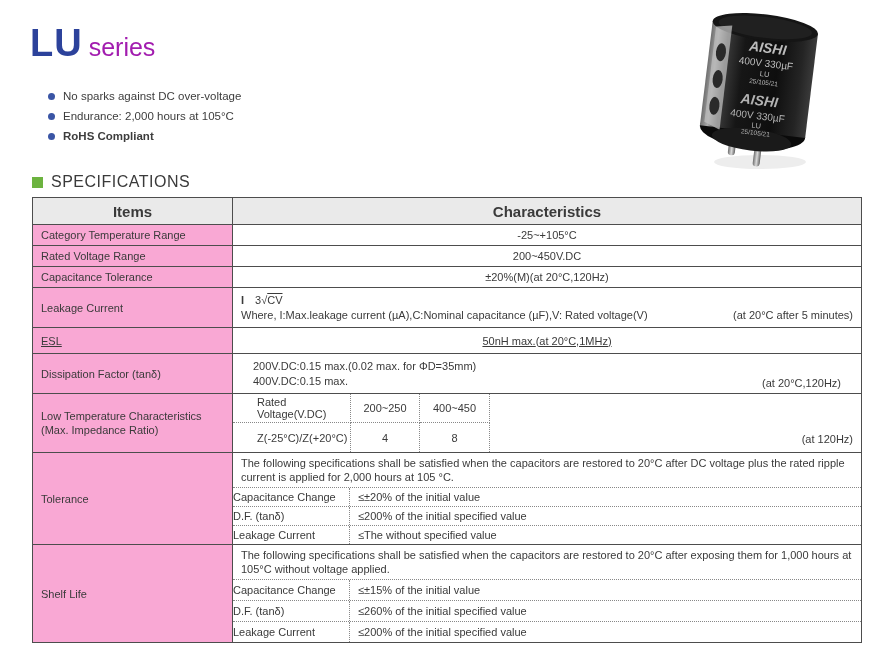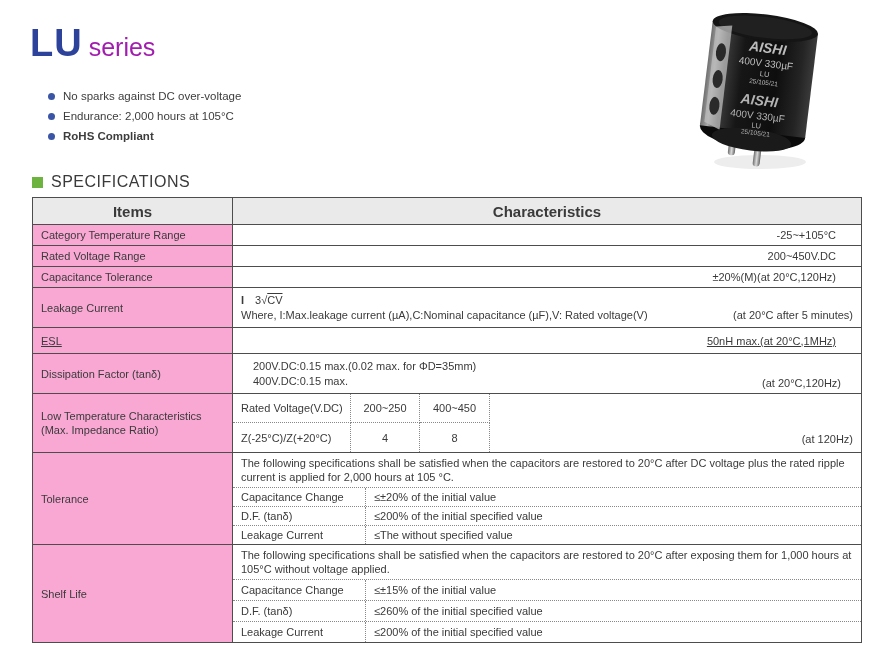--- a/index.html
+++ b/index.html
@@ -57,58 +57,58 @@
     background: #f9a8d4; padding: 2px 6px 2px 8px; vertical-align: middle;
     line-height: 14px;
   }
   .spec-table td.char { padding: 0; vertical-align: middle; }
   tr.h20 { height: 21px; }
   tr.h26 { height: 26px; text-decoration: underline; }
   tr.h40 { height: 40px; }
   tr.h58 { height: 58px; }
 
   .line {
-    display: flex; justify-content: flex-end; align-items: center;
-    padding: 2px 25px; line-height: 14px;
+    display: flex; justify-content: center; align-items: center;
+    padding: 2px 0; line-height: 14px;
   }
   .cond { white-space: nowrap; color: #3a3a3a; }
 
   
   .lk-wrap { padding: 4px 8px 3px 8px; }
   .formula-line { line-height: 15px; }
   .f-lead { font-weight: bold; margin-right: 11px; }
   .f-radicand { text-decoration: overline; }
   .lk-line2 { display: flex; justify-content: space-between; line-height: 15px; }
 
   
   .df-wrap { display: flex; justify-content: space-between; align-items: flex-end; padding: 4px 20px; }
   .df-lines div { line-height: 15px; }
 
   
   .lt-wrap { display: flex; justify-content: space-between; align-items: stretch; height: 58px; }
   .lt-grid { display: grid; grid-template-columns: 118px 69px 70px; }
   .lt-c {
     display: flex; align-items: center; height: 29px; box-sizing: border-box;
-    border-right: 1px dotted #888; padding-left: 8px;
+    border-right: 1px dotted #888; padding-left: 24px;
   }
   .lt-c.lt-r1 { border-bottom: 1px dotted #888; }
   .lt-c.lt-center { justify-content: center; padding-left: 0; }
   .lt-cond { align-self: flex-end; padding: 0 8px 7px 0; }
 
   
   .sp-wrap { }
   td.char.top { vertical-align: top; }
   .sp-intro {
     padding: 4px 8px 3px 8px; line-height: 13.5px;
     border-bottom: 1px dotted #888; min-height: 27px;
   }
   .sp-row { display: flex; align-items: stretch; border-bottom: 1px dotted #888; }
   .sp-row.last { border-bottom: none; }
   .sp-label {
-    flex: none; width: 116px; padding: 0 8px; border-right: 1px dotted #888;
+    flex: none; width: 116px; padding: 0 0; border-right: 1px dotted #888;
     display: flex; align-items: center; height: 18px;
   }
   .sp-value { flex: 1; padding: 0 8px; display: flex; align-items: center; height: 18px; }
   .sp-row.tall .sp-label, .sp-row.tall .sp-value { height: 20px; }
 </style>
 </head>
 <body>
 
 <div class="page">
 

